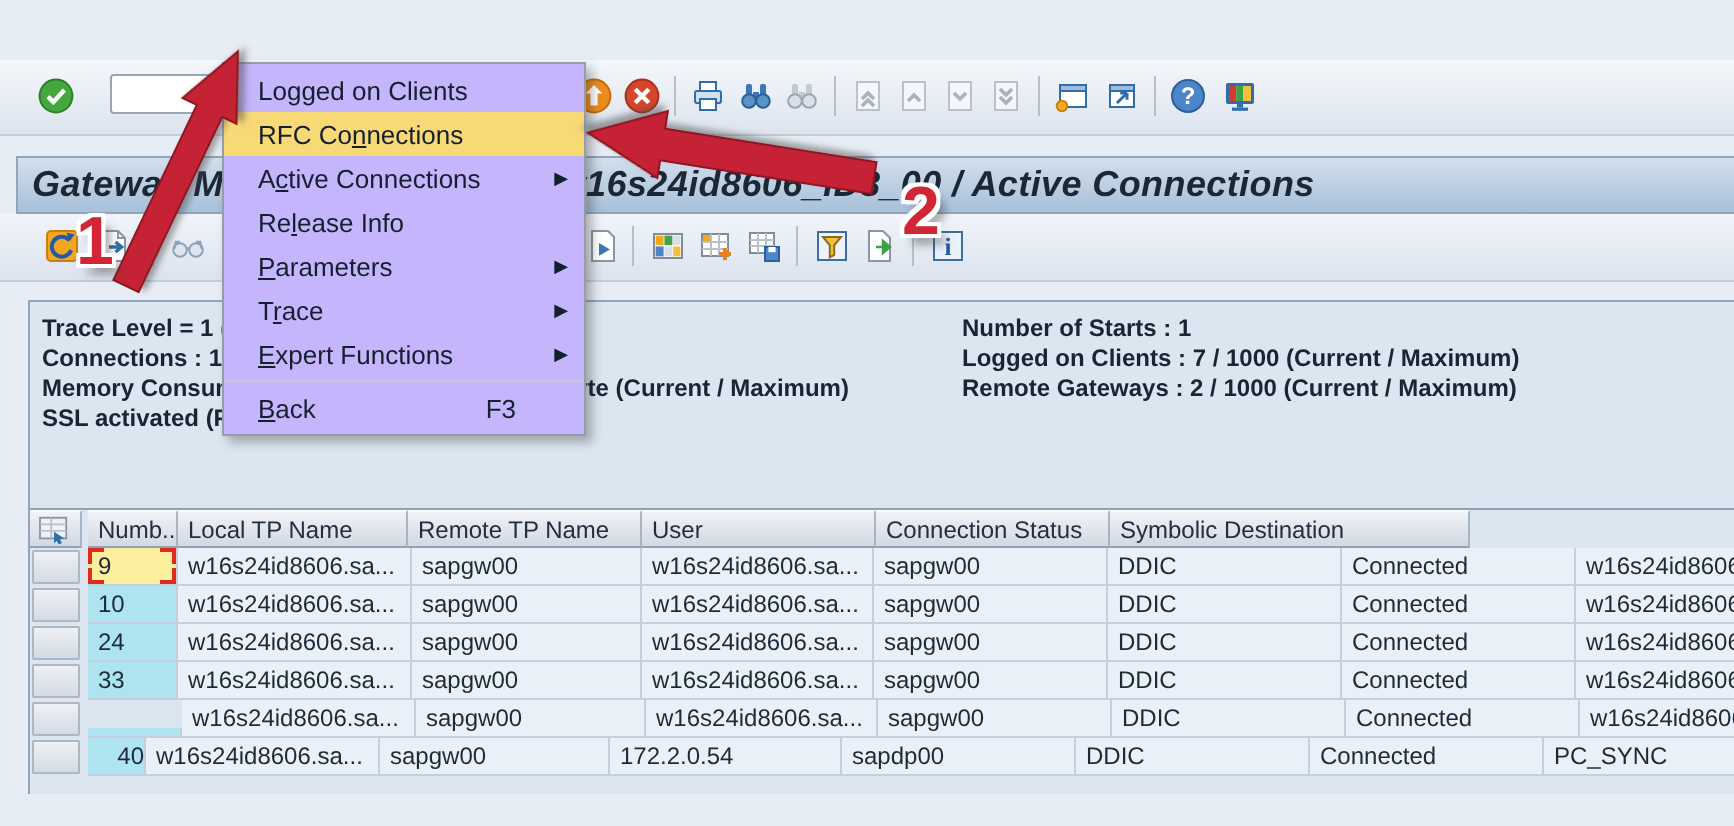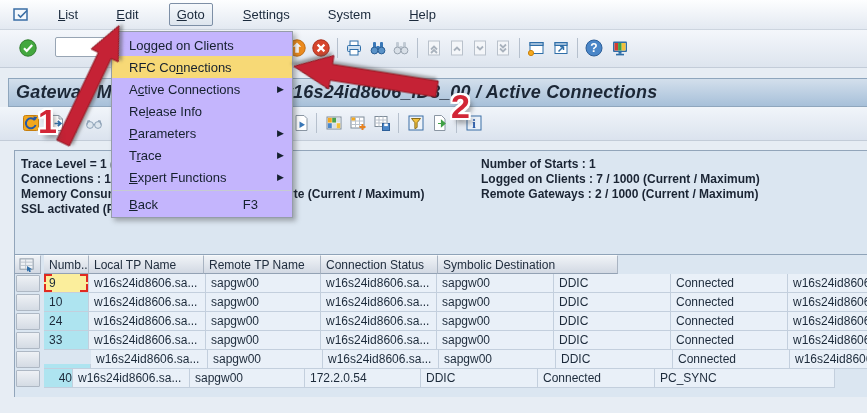--- a/index.html
+++ b/index.html
@@ -109,34 +109,20 @@
                  0 -2px 0 #fff,0 2px 0 #fff,-2px 0 0 #fff,2px 0 0 #fff,
                  4px 5px 5px rgba(70,70,70,.55);
   }
   u{text-decoration:underline;}
 </style>
 </head>
 <body>
 
 <div id="window">
 
-  <div class="menubar">
-    <span class="sysicon"><svg viewBox="0 0 22 18">
-          <rect x="2" y="3" width="13" height="11" fill="#f4f8fc" stroke="#3a6ea5" stroke-width="1.5"></rect>
-          <path d="M6 8.5l2.5 2.5L15 4.5" stroke="#3a6ea5" stroke-width="1.6" fill="none"></path>
-        </svg></span>
-    <span id="menubar-items" style="display: inline-flex;">
-        <span class="mitem"><u>L</u>ist</span>
-        <span class="mitem"><u>E</u>dit</span>
-        <span class="mitem active"><u>G</u>oto</span>
-        <span class="mitem"><u>S</u>ettings</span>
-        <span class="mitem">System</span>
-        <span class="mitem"><u>H</u>elp</span>
-      </span>
-  </div>
 
   <div class="toolbar">
     <input class="cmdfield" placeholder="" style="">
     <span id="toolbar-icons"><span class="ticon" style="left: 18px;">
           <svg viewBox="0 0 20 20">
             <circle cx="10" cy="10" r="8.2" fill="#44a83f" stroke="#2e7d2b"></circle>
             <path d="M6 10.3l2.7 2.7L14.2 7" stroke="#fff" stroke-width="2.2" fill="none"></path>
           </svg>
         </span><span class="ticon" style="left: 287px;">
           <svg viewBox="0 0 20 20">
@@ -306,20 +292,21 @@
       <div class="grid" id="grid">
           <div class="trow">
             <div class="hcell corner"><svg viewBox="0 0 20 16">
                 <rect x="2" y="2" width="14" height="11" fill="#eef1f5" stroke="#8a96a3"></rect>
                 <path d="M2 5.5h14M2 9h14M8 2v11" stroke="#b9c1cb"></path>
                 <path d="M9.5 9.5l5.5 3.5-2.4.4 1.1 2-1.7.9-1.1-2.1-1.4 1.5z" fill="#2f6ea8"></path>
               </svg></div>
             <div class="hcell" style="width: 45px;">Numb..</div>
             <div class="hcell" style="width: 115px;">Local TP Name</div>
             <div class="hcell" style="width: 117px;">Remote TP Name</div>
+            <div class="hcell" style="width: 117px;">User</div>
             <div class="hcell" style="width: 117px;">Connection Status</div>
             <div class="hcell" style="width: 180px;">Symbolic Destination</div>
           </div>
           <div class="trow">
             <div class="selcell"></div>
             <div class="cell numcell selected" style="width: 45px;">9<i class="sel-c tl"></i><i class="sel-c tr"></i><i class="sel-c bl"></i><i class="sel-c br"></i></div>
             <div class="cell" style="width: 117px;">w16s24id8606.sa...</div>
             <div class="cell" style="width: 115px;">sapgw00</div>
             <div class="cell" style="width: 116px;">w16s24id8606.sa...</div>
             <div class="cell" style="width: 117px;">sapgw00</div>
@@ -370,20 +357,21 @@
             <div class="cell" style="width: 117px;">DDIC</div>
             <div class="cell" style="width: 117px;">Connected</div>
             <div class="cell" style="width: 180px;">w16s24id8606.sa...</div>
           </div>
           <div class="trow">
             <div class="selcell"></div>
             <div class="cell numcell" style="width: 29px; text-align: right;">40</div>
             <div class="cell" style="width: 117px;">w16s24id8606.sa...</div>
             <div class="cell" style="width: 115px;">sapgw00</div>
             <div class="cell" style="width: 116px;">172.2.0.54</div>
+            <div class="cell" style="width: 117px;">sapdp00</div>
             <div class="cell" style="width: 117px;">DDIC</div>
             <div class="cell" style="width: 117px;">Connected</div>
             <div class="cell" style="width: 180px;">PC_SYNC</div>
           </div>
         </div>
     </div>
   </div>
 
   <div class="popup" id="goto-menu">
       <div class="mrow">

